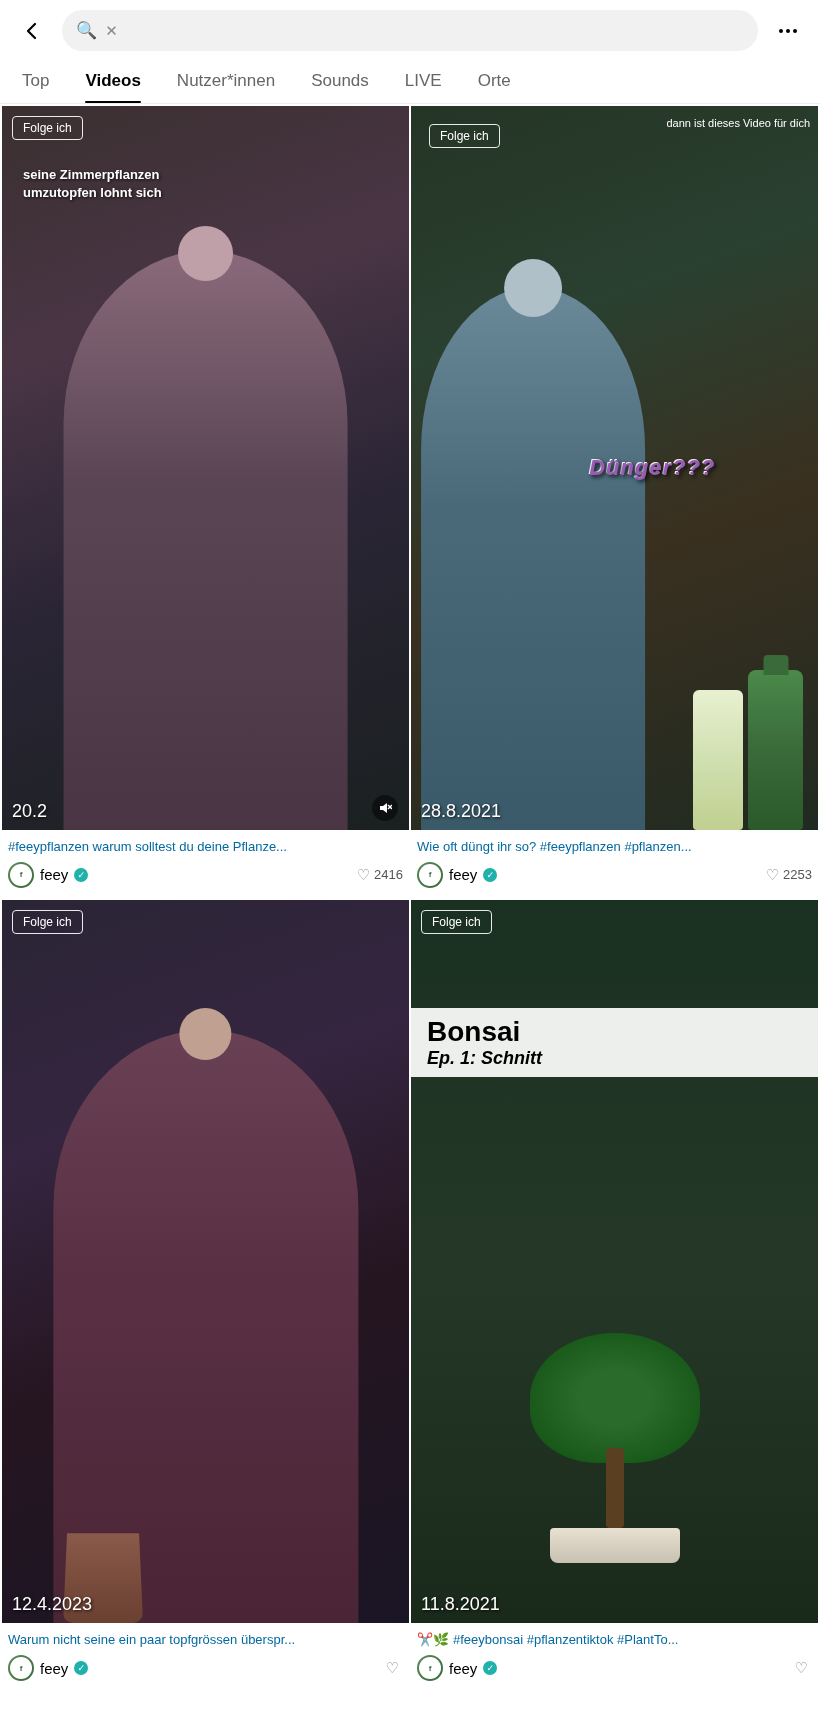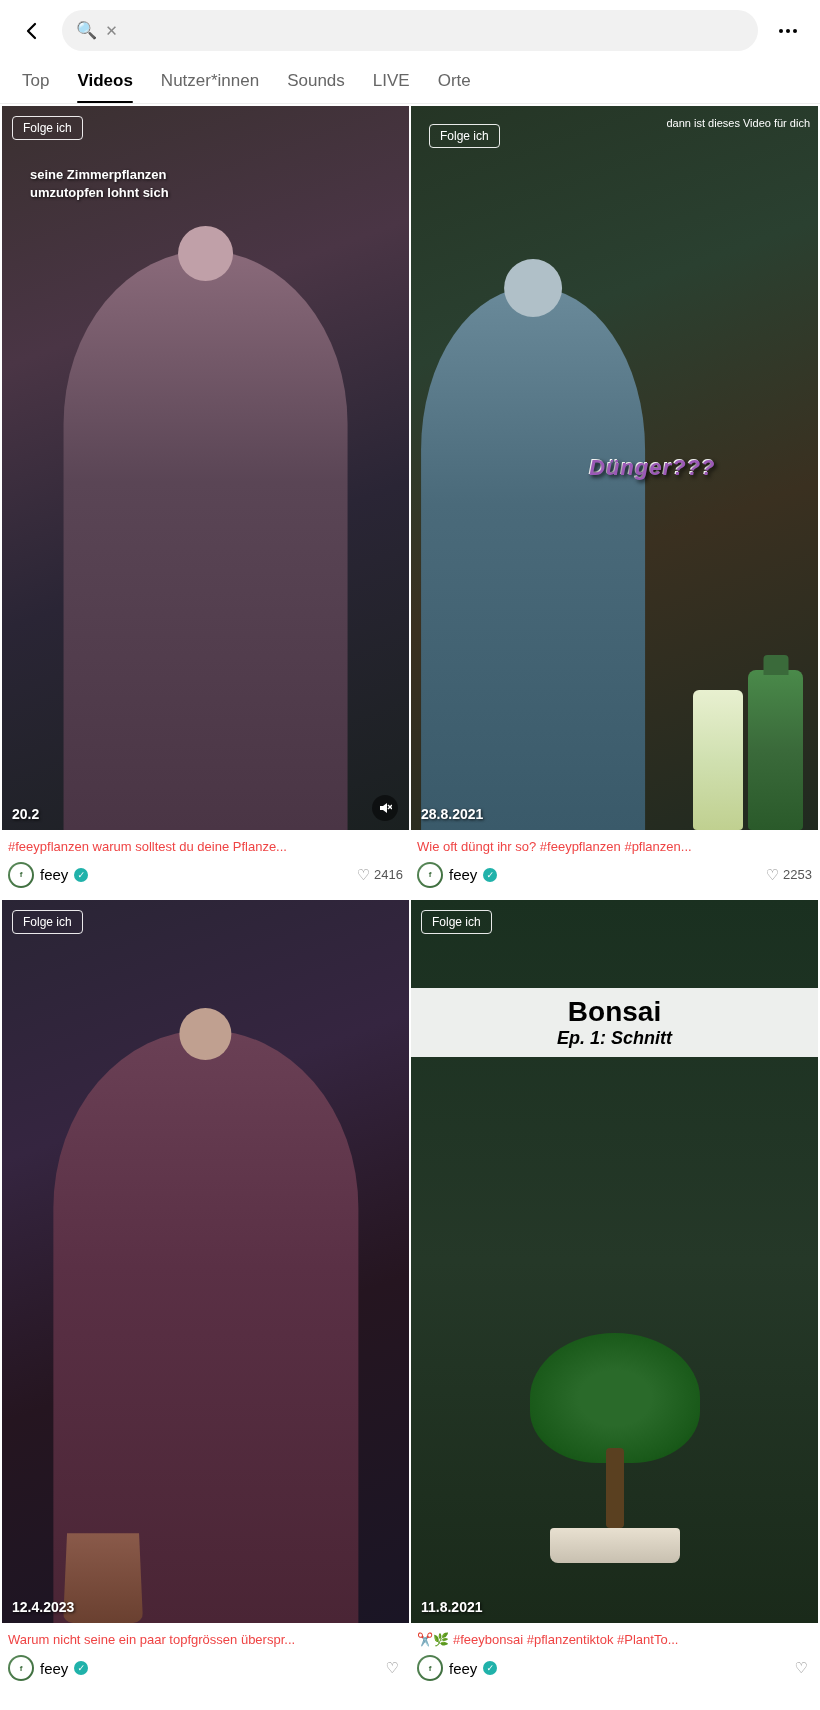--- a/index.html
+++ b/index.html
@@ -55,21 +55,21 @@
       flex-shrink: 0;
     }
 
     
     .tabs {
       display: flex;
       align-items: flex-end;
       padding: 0 8px;
       border-bottom: 1px solid #eee;
       overflow-x: auto;
-      gap: 0;
+      gap: 8px;
     }
     .tabs::-webkit-scrollbar { display: none; }
     .tab {
       padding: 10px 14px 12px;
       font-size: 17px;
       color: #666;
       cursor: pointer;
       white-space: nowrap;
       position: relative;
       flex-shrink: 0;
@@ -146,21 +146,21 @@
       width: 55px;
       height: 55px;
       background: #c0a0a8;
       border-radius: 50%;
     }
 
     
     .video-text-overlay {
       position: absolute;
       top: 60px;
-      left: 28px;
+      left: 21px;
       right: 12px;
       color: #fff;
       font-size: 13px;
       font-weight: 600;
       text-shadow: 1px 1px 3px rgba(0,0,0,0.8);
       line-height: 1.4;
     }
 
     
     .person-silhouette-2 {
@@ -303,24 +303,24 @@
       bottom: 100px;
       left: 50%;
       transform: translateX(-50%);
       width: 170px;
       height: 130px;
       background: radial-gradient(ellipse, #2a6a2a 30%, #1a5a1a 70%, #0a4a0a 100%);
       border-radius: 50% 50% 40% 40%;
     }
     .bonsai-title {
       position: absolute;
-      top: 88px;
+      top: 108px;
       left: 0;
       right: 0;
-      text-align: center;
+      text-align: left;
       background: rgba(255,255,255,0.92);
       padding: 8px 16px;
     }
     .bonsai-title-text {
       font-size: 28px;
       font-weight: 900;
       color: #000;
       display: block;
     }
     .bonsai-subtitle {
@@ -359,22 +359,22 @@
       display: block;
       text-align: right;
     }
 
     
     .timestamp {
       position: absolute;
       bottom: 8px;
       left: 10px;
       color: #fff;
-      font-size: 14px;
-      font-weight: 700;
+      font-size: 18px;
+      font-weight: 400;
       text-shadow: 1px 1px 3px rgba(0,0,0,0.8);
     }
 
     
     .mute-btn {
       position: absolute;
       bottom: 6px;
       right: 8px;
       width: 32px;
       height: 32px;
@@ -395,21 +395,21 @@
       font-size: 13px;
     }
 
     
     .video-info {
       background: #fff;
       padding: 8px 6px 10px;
     }
     .video-caption {
       font-size: 13px;
-      color: #ef4444;
+      color: #0369a1;
       line-height: 1.4;
       margin-bottom: 6px;
       display: -webkit-box;
       -webkit-line-clamp: 2;
       -webkit-box-orient: vertical;
       overflow: hidden;
     }
     .video-author {
       display: flex;
       align-items: center;

